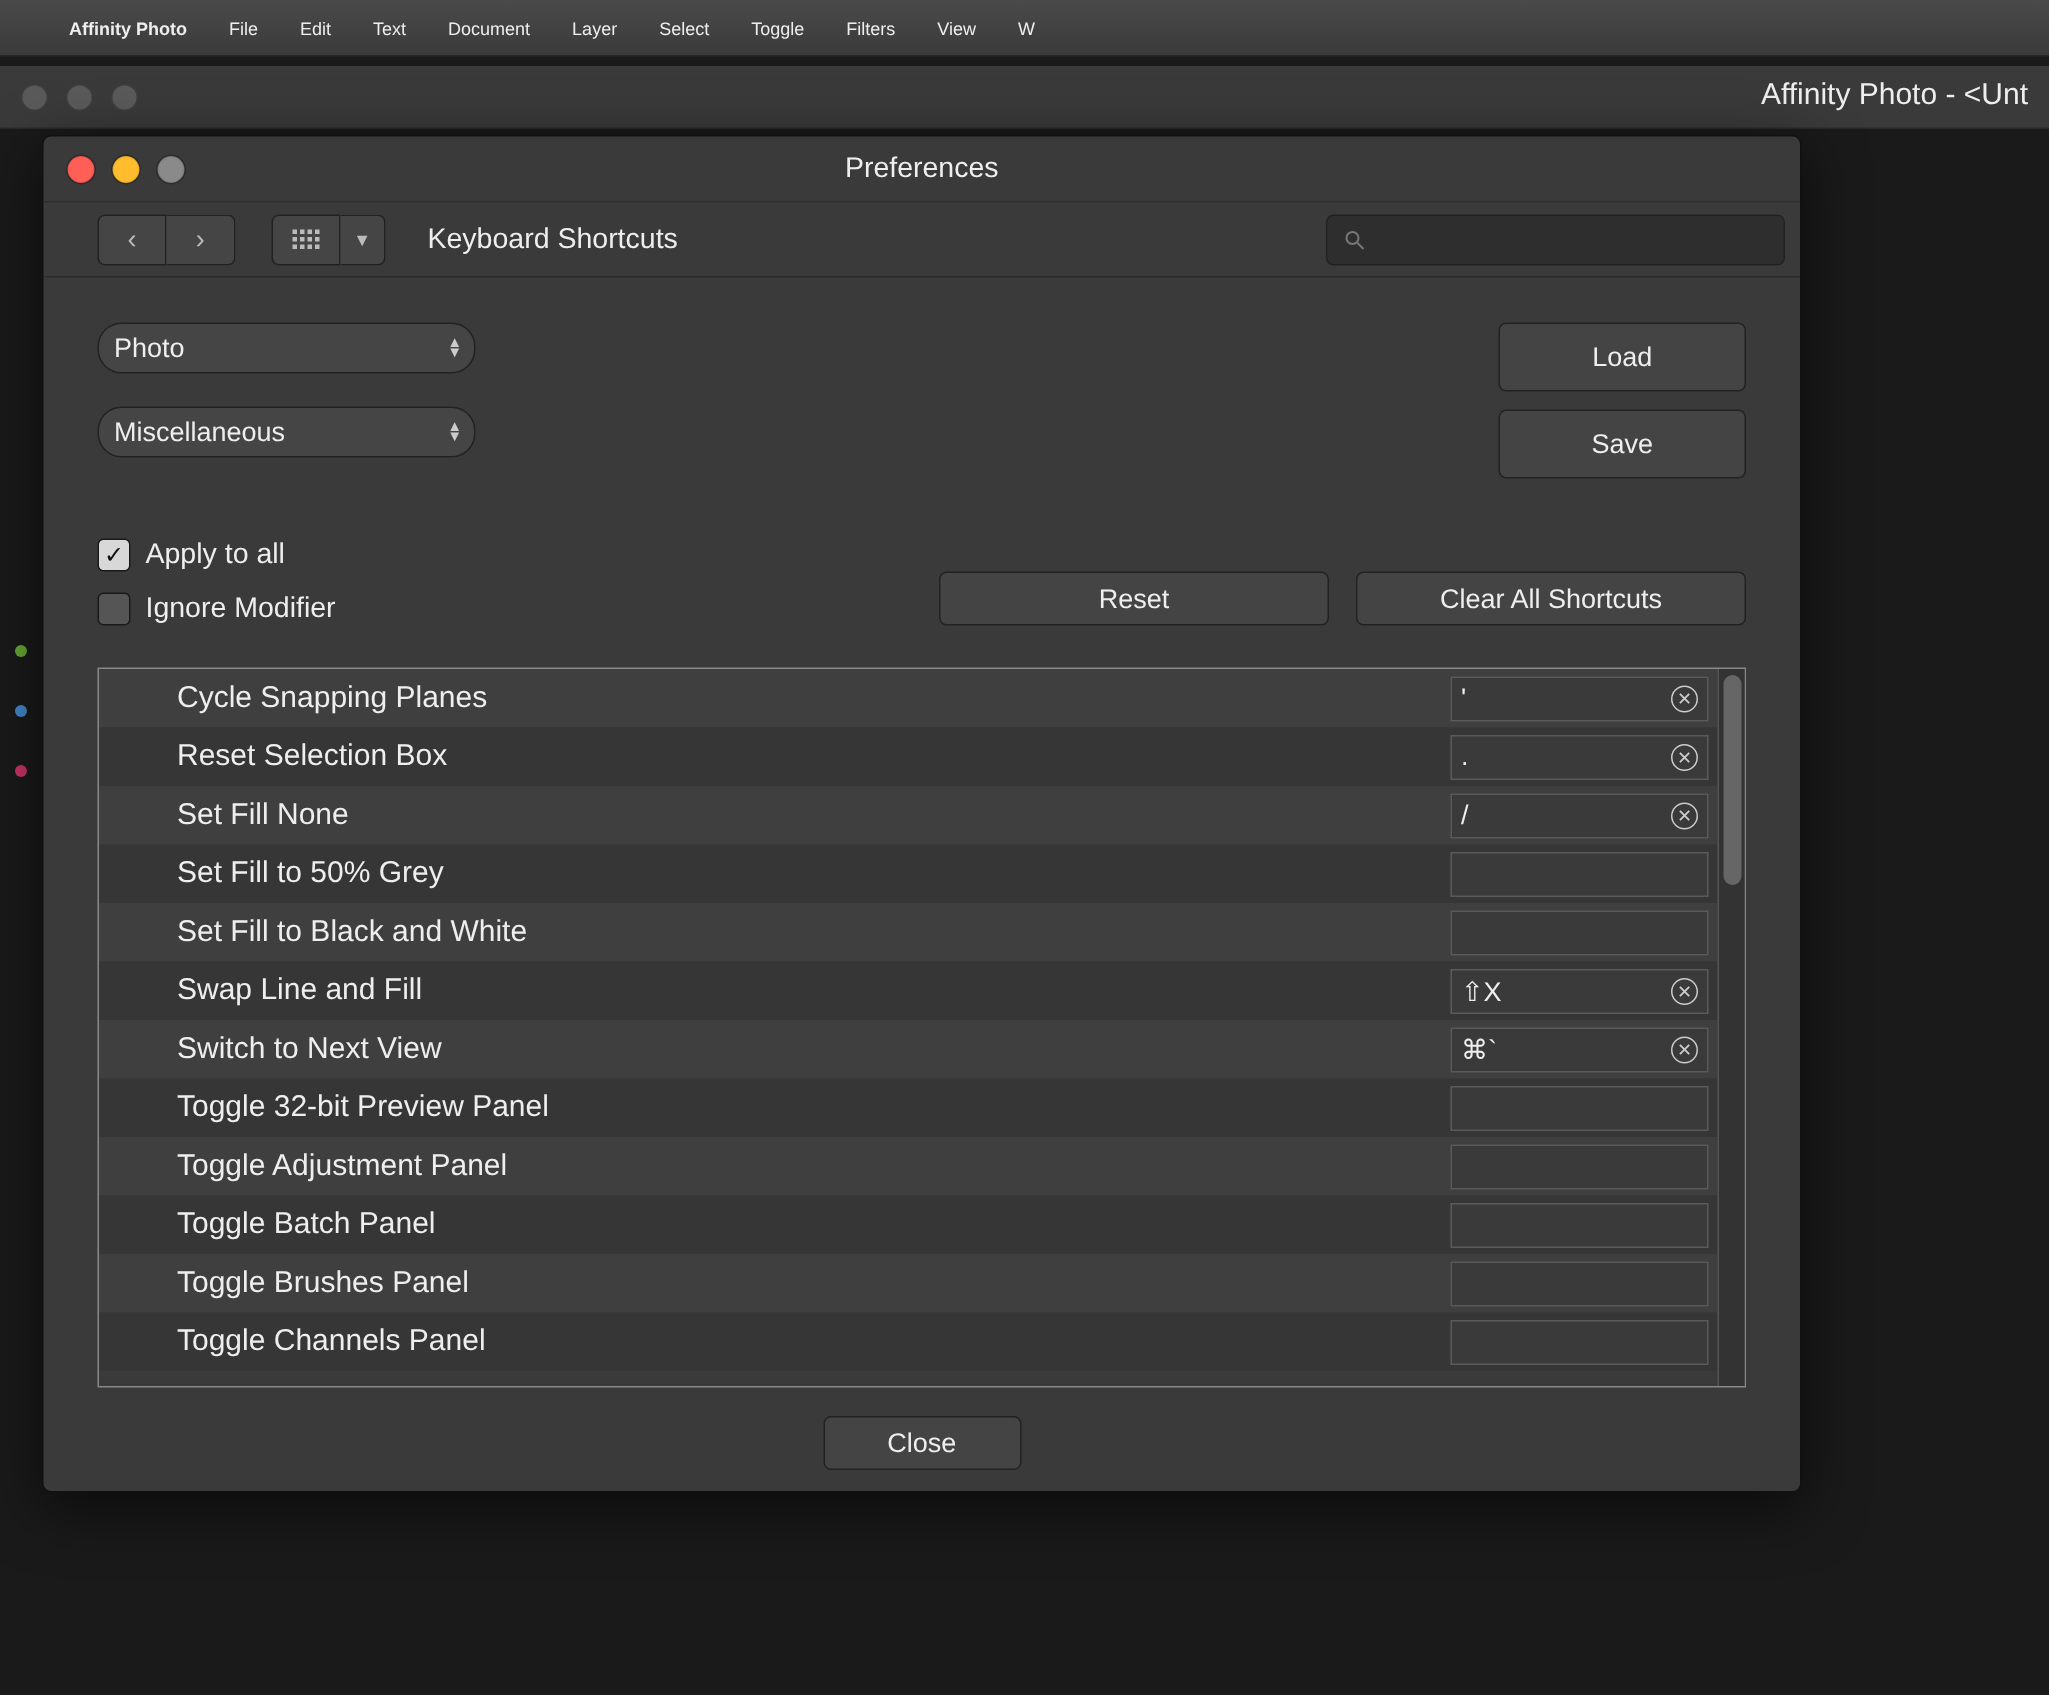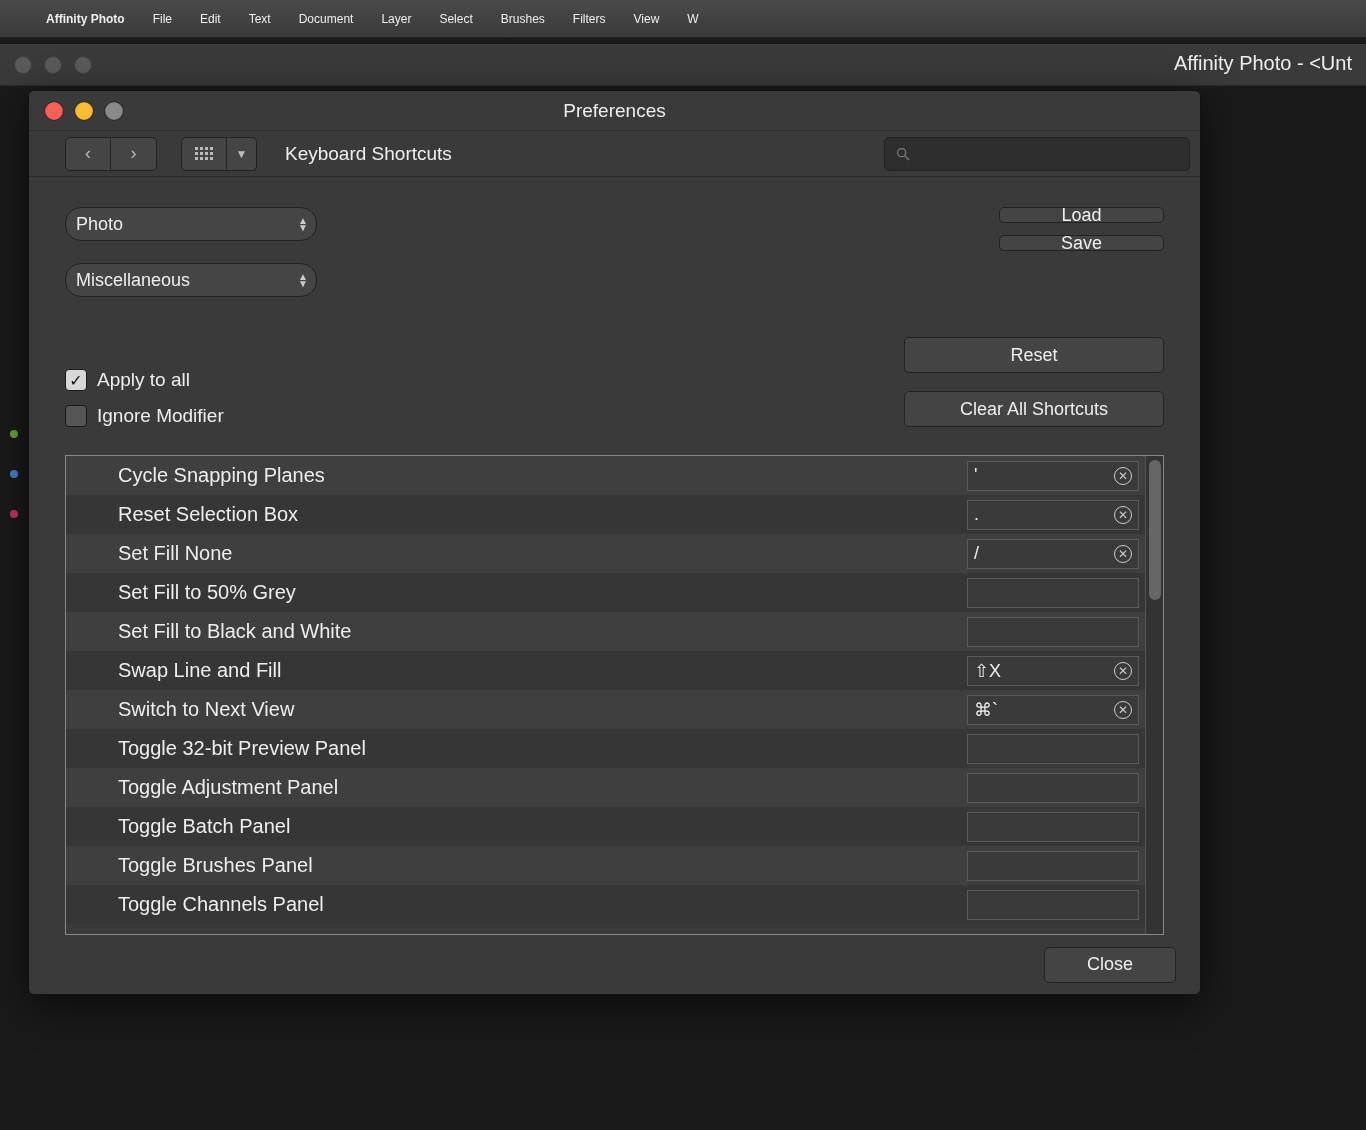--- a/index.html
+++ b/index.html
@@ -37,62 +37,62 @@
   .search { width:306px; height:34px; background:#2e2e2e; border:1px solid #222; border-radius:5px; display:flex; align-items:center; padding:0 10px; gap:8px; }
   .search svg { width:16px; height:16px; opacity:.6; }
   .search input { flex:1; background:transparent; border:none; outline:none; color:#ddd; font-size:16px; }
 
   .prefs-body { flex:1; padding: 30px 36px 0 36px; position:relative; }
   .row1 { display:flex; justify-content:space-between; align-items:flex-start; }
   .selects { display:flex; flex-direction:column; gap:22px; }
   .select { width:252px; height:34px; background:#454545; border:1px solid #222; border-radius:16px; display:flex; align-items:center; padding:0 10px; font-size:18px; color:#eee; position:relative; }
   .select .stepper { position:absolute; right:8px; display:flex; flex-direction:column; line-height:7px; font-size:10px; color:#ccc; }
   .sidebtns { display:flex; flex-direction:column; gap:12px; }
-  .btn { width:165px; height:16px; background:#444; border:1px solid #222; border-radius:5px; color:#eee; font-size:18px; display:flex; align-items:center; justify-content:center; }
+  .btn { width:165px; height:46px; background:#444; border:1px solid #222; border-radius:5px; color:#eee; font-size:18px; display:flex; align-items:center; justify-content:center; }
 
   .row2 { display:flex; justify-content:space-between; align-items:flex-end; margin-top:40px; }
   .checks { display:flex; flex-direction:column; gap:14px; }
   .check { display:flex; align-items:center; gap:10px; font-size:19px; color:#eee; }
   .cbox { width:22px; height:22px; border:1px solid #1a1a1a; border-radius:4px; background:#555; display:flex; align-items:center; justify-content:center; font-size:16px; color:#111; }
   .cbox.checked{ background:#d8d8d8; }
-  .row2btns { display:flex; gap:18px;flex-direction:column; }
+  .row2btns { display:flex; gap:18px; }
   .btn.wide { width:260px; height:36px; }
 
   .listwrap { margin-top:28px; border:1px solid #888; height:480px; position:relative; display:flex; }
   .list { flex:1; overflow:hidden; }
   .lrow { height:39px; display:flex; align-items:center; padding:0 4px; font-size:20px; color:#eee; }
   .lrow:nth-child(odd){ background:#3f3f3f; }
   .lrow:nth-child(even){ background:#363636; }
   .lrow .label { flex:1; padding-left:2px; white-space:nowrap; overflow:hidden;margin-left:46px; }
   .scfield { width:172px; height:30px; background:#3a3a3a; border:1px solid #5a5a5a; margin-right:2px; display:flex; align-items:center; justify-content:space-between; padding:0 6px; font-size:18px; color:#eee; }
   .scfield.empty{ justify-content:flex-start; }
   .clearx { width:18px; height:18px; border:1.5px solid #ccc; border-radius:50%; display:flex; align-items:center; justify-content:center; font-size:12px; color:#ccc; }
   .scrollbar { width:18px; background:#333; border-left:1px solid #555; position:relative; }
   .thumb { position:absolute; top:4px; left:3px; width:12px; height:140px; background:#666; border-radius:6px; }
 
-  .footer { height:64px; display:flex; align-items:center; justify-content:flex-end; padding:0 24px; }
+  .footer { height:64px; display:flex; align-items:center; justify-content:center; padding:0 24px; }
   .btn.close { width:132px; height:36px; }
 
   
   .leftsliver { position:absolute; left:0; top:430px; width:28px; display:flex; flex-direction:column; gap:32px; align-items:center; }
   .sliv { width:8px; height:8px; border-radius:50%; }
 </style>
 </head>
 <body>
 
 <div class="menubar">
   <span class="apple"></span>
   <span class="appname">Affinity Photo</span>
   <span>File</span>
   <span>Edit</span>
   <span>Text</span>
   <span>Document</span>
   <span>Layer</span>
   <span>Select</span>
-  <span>Brushes</span>
+  <span>Toggle</span>
   <span>Filters</span>
   <span>View</span>
   <span>W</span>
 </div>
 
 <div class="mainwin">
   <div class="traffic">
     <div class="dot"></div>
     <div class="dot"></div>
     <div class="dot"></div>

